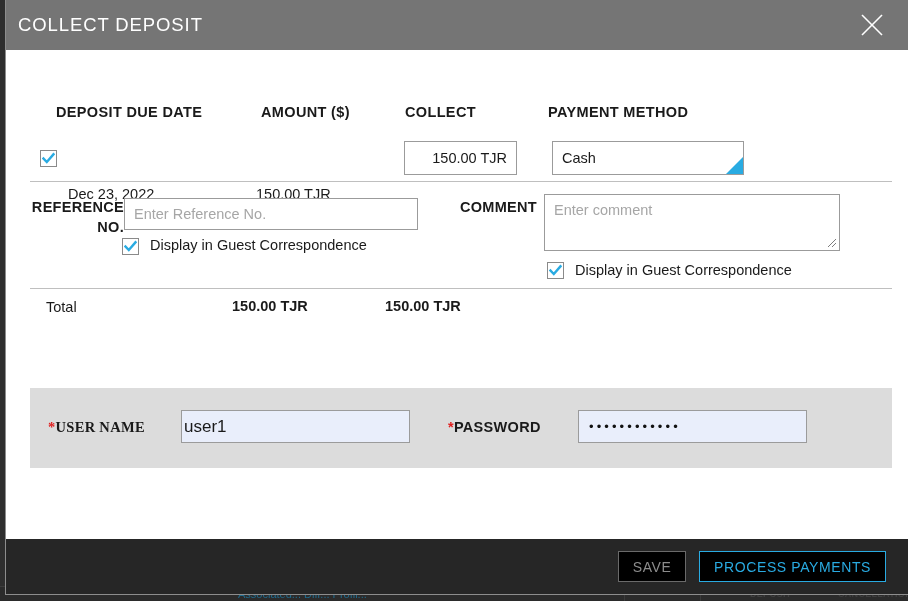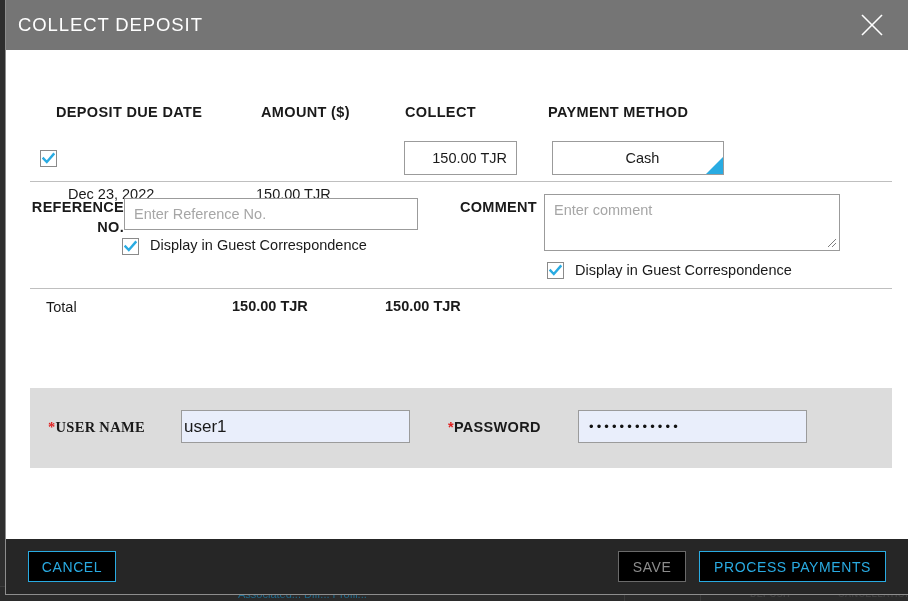--- a/index.html
+++ b/index.html
@@ -391,21 +391,21 @@
         <span class="chk" style="position:absolute; left:10px; top:12px;">
           <svg width="13" height="13" viewBox="0 0 13 13" aria-hidden="true">
             <polyline points="1.5,6.5 4.8,10 11.5,2.3" fill="none" stroke="#29abe2" stroke-width="2.4" stroke-linecap="square"></polyline>
           </svg>
         </span>
         <div class="cell" style="left:38px; top:12px;">Dec 23, 2022</div>
         <div class="cell" style="left:226px; top:12px;">150.00 TJR</div>
 
         <input class="txt-input right" type="text" style="position: absolute; left: 374px; top: 3px; width: 113px; height: 34px;" value="150.00 TJR">
 
-        <div class="select-box" style="position:absolute; left:522px; top:3px; width:172px; height:34px;justify-content:center;">
+        <div class="select-box" style="position:absolute; left:522px; top:3px; width:192px; height:34px;">
           <span>Cash</span>
           <span class="select-corner"></span>
         </div>
       </div>
 
       <div class="field-label" style="left:5px; top:148px; width:113px;">
         <span>REFERENCE</span><br>
         <span>NO.</span>
       </div>
       <input class="txt-input" type="text" style="position: absolute; left: 118px; top: 148px; width: 294px; height: 32px;" placeholder="Enter Reference No.">
@@ -442,21 +442,20 @@
       <div class="cred-panel">
         <div class="cred-label" style="left:18px; top:31px;font-family:Liberation Serif, serif;"><span class="star">*</span><span>USER NAME</span></div>
         <input class="cred-input" type="text" style="left: 151px; top: 22px; width: 229px; height: 33px;" value="user1">
         <div class="cred-label" style="left:418px; top:31px;"><span class="star">*</span><span>PASSWORD</span></div>
         <div class="pw-dots" style="left:548px; top:22px; width:229px; height:33px;">••••••••••••</div>
       </div>
 
     </div>
 
     <div class="footer">
-      <div class="btn btn-cancel">CANCEL</div>
       <div class="footer-right">
         <div class="btn btn-save">SAVE</div>
         <div class="btn btn-process">PROCESS PAYMENTS</div>
       </div>
     </div>
 
   </div>
 </div>
 
 </body></html>

